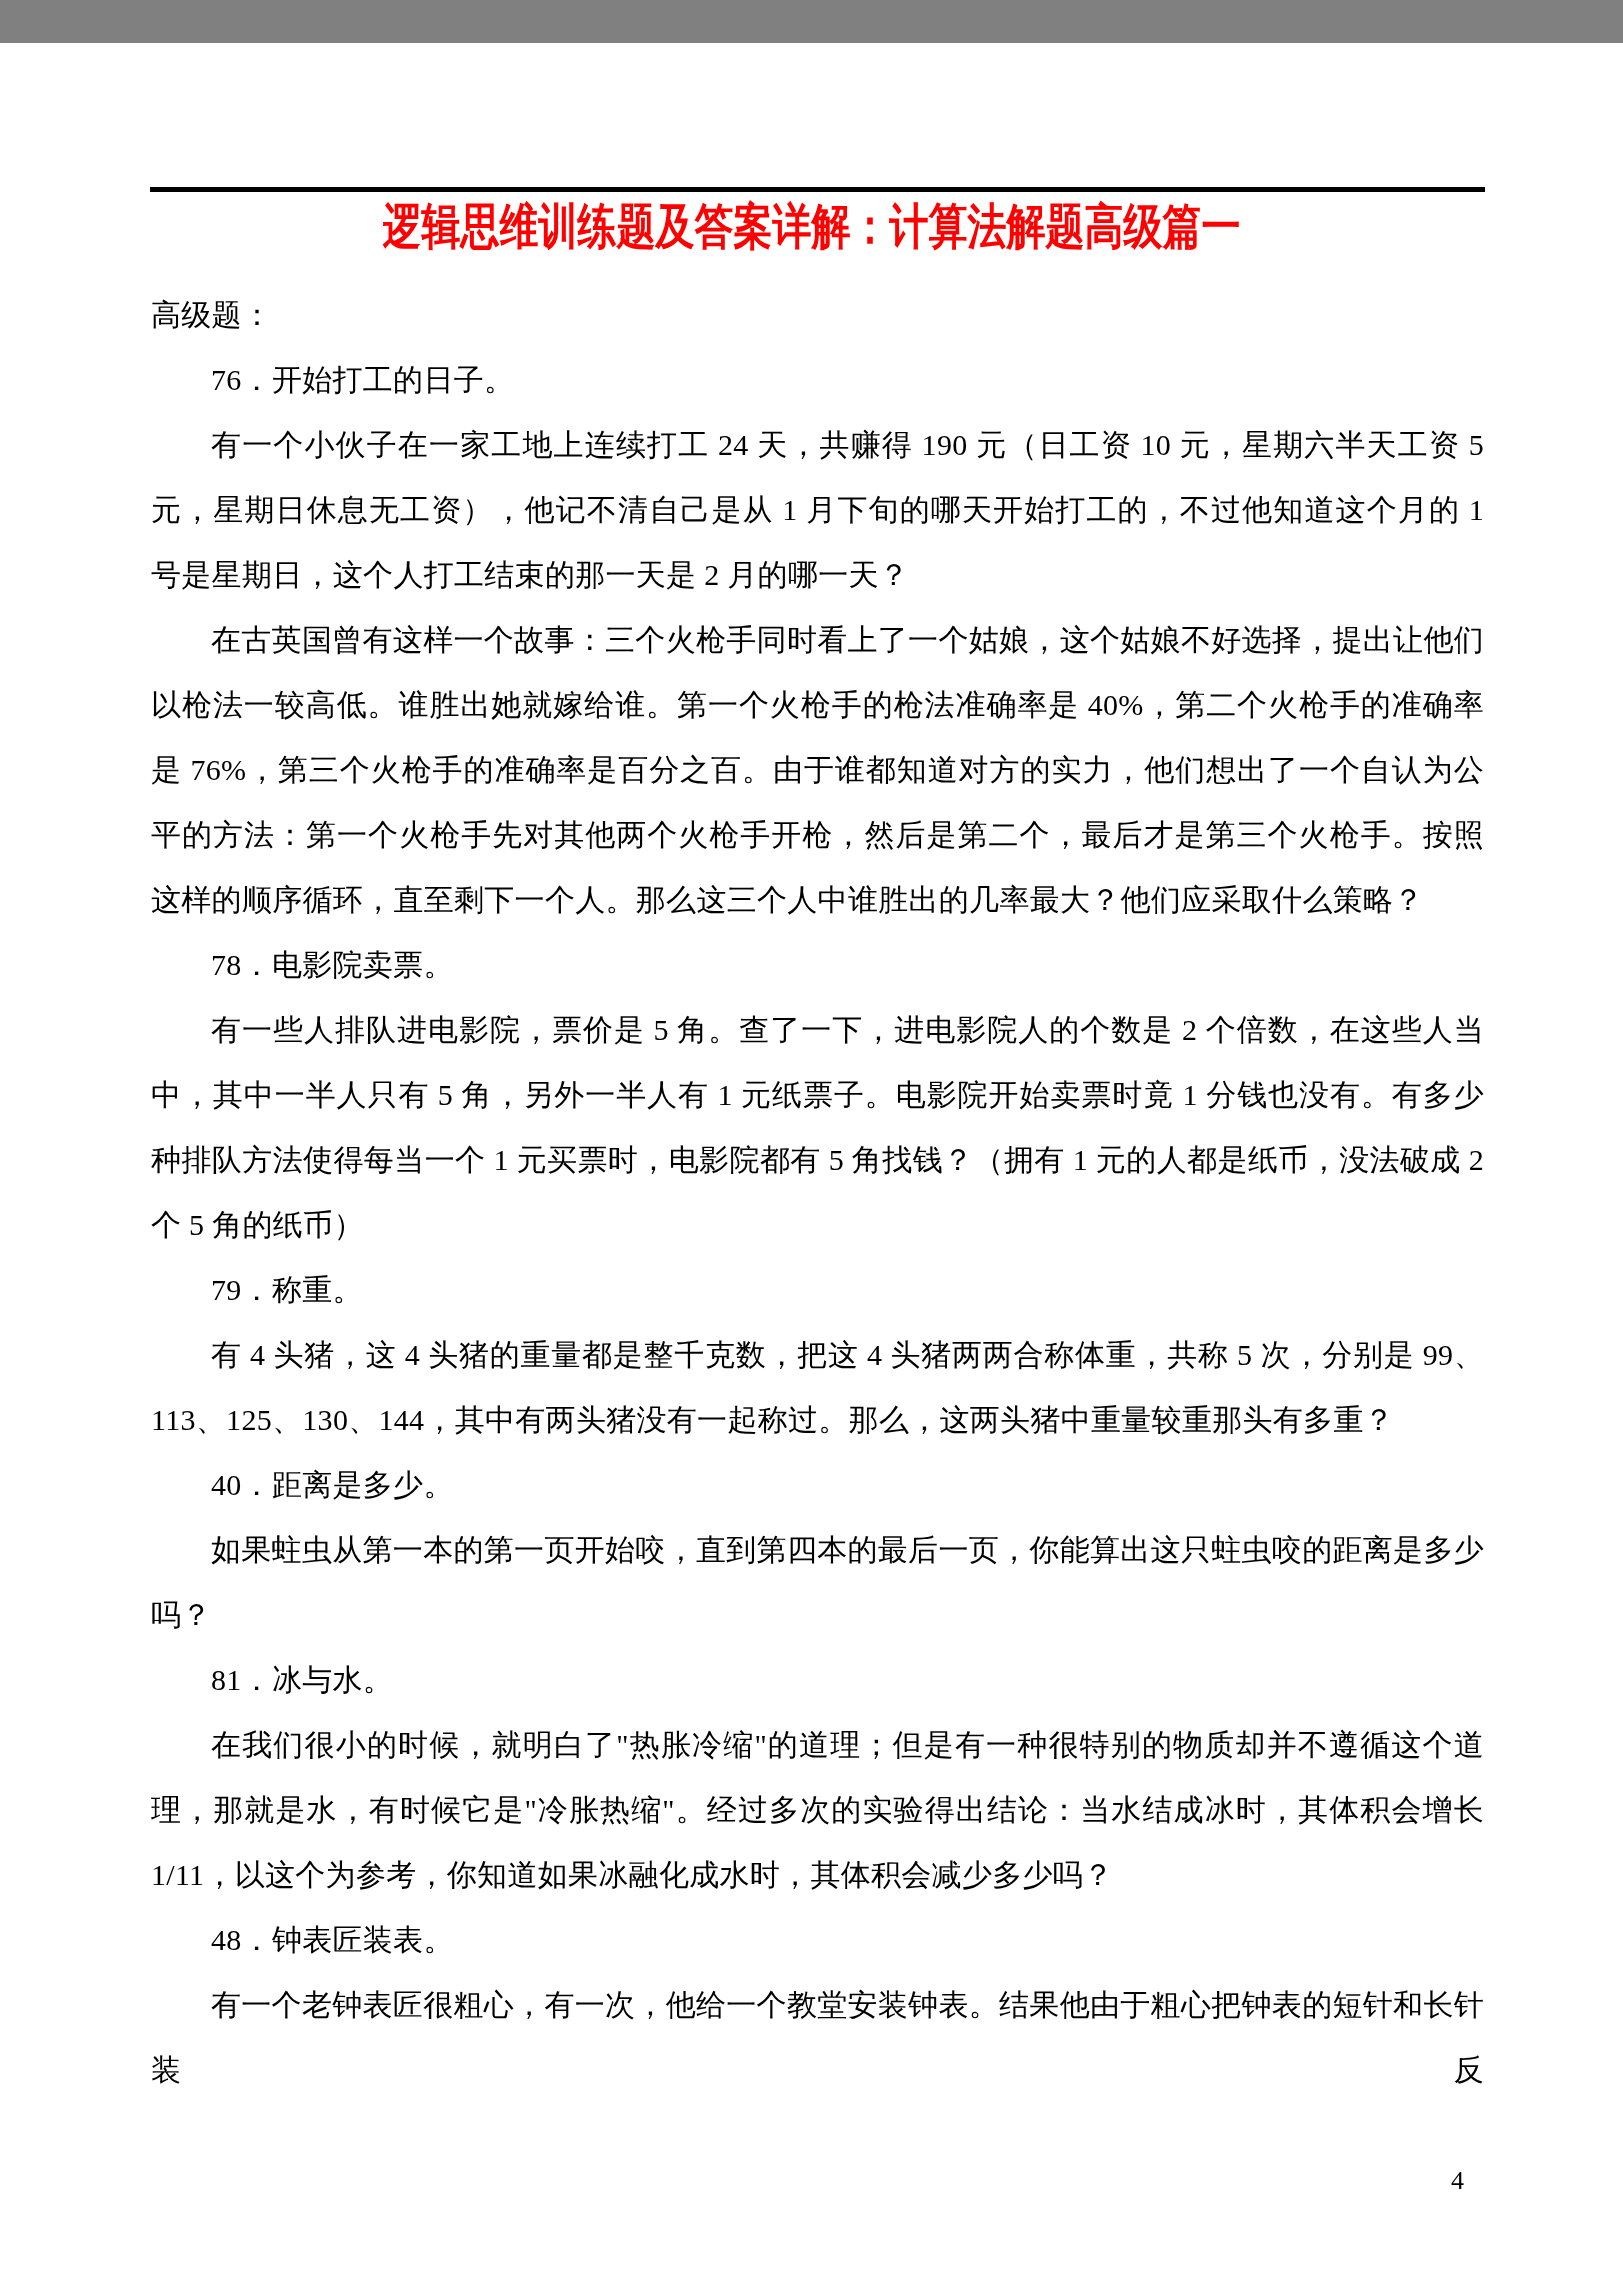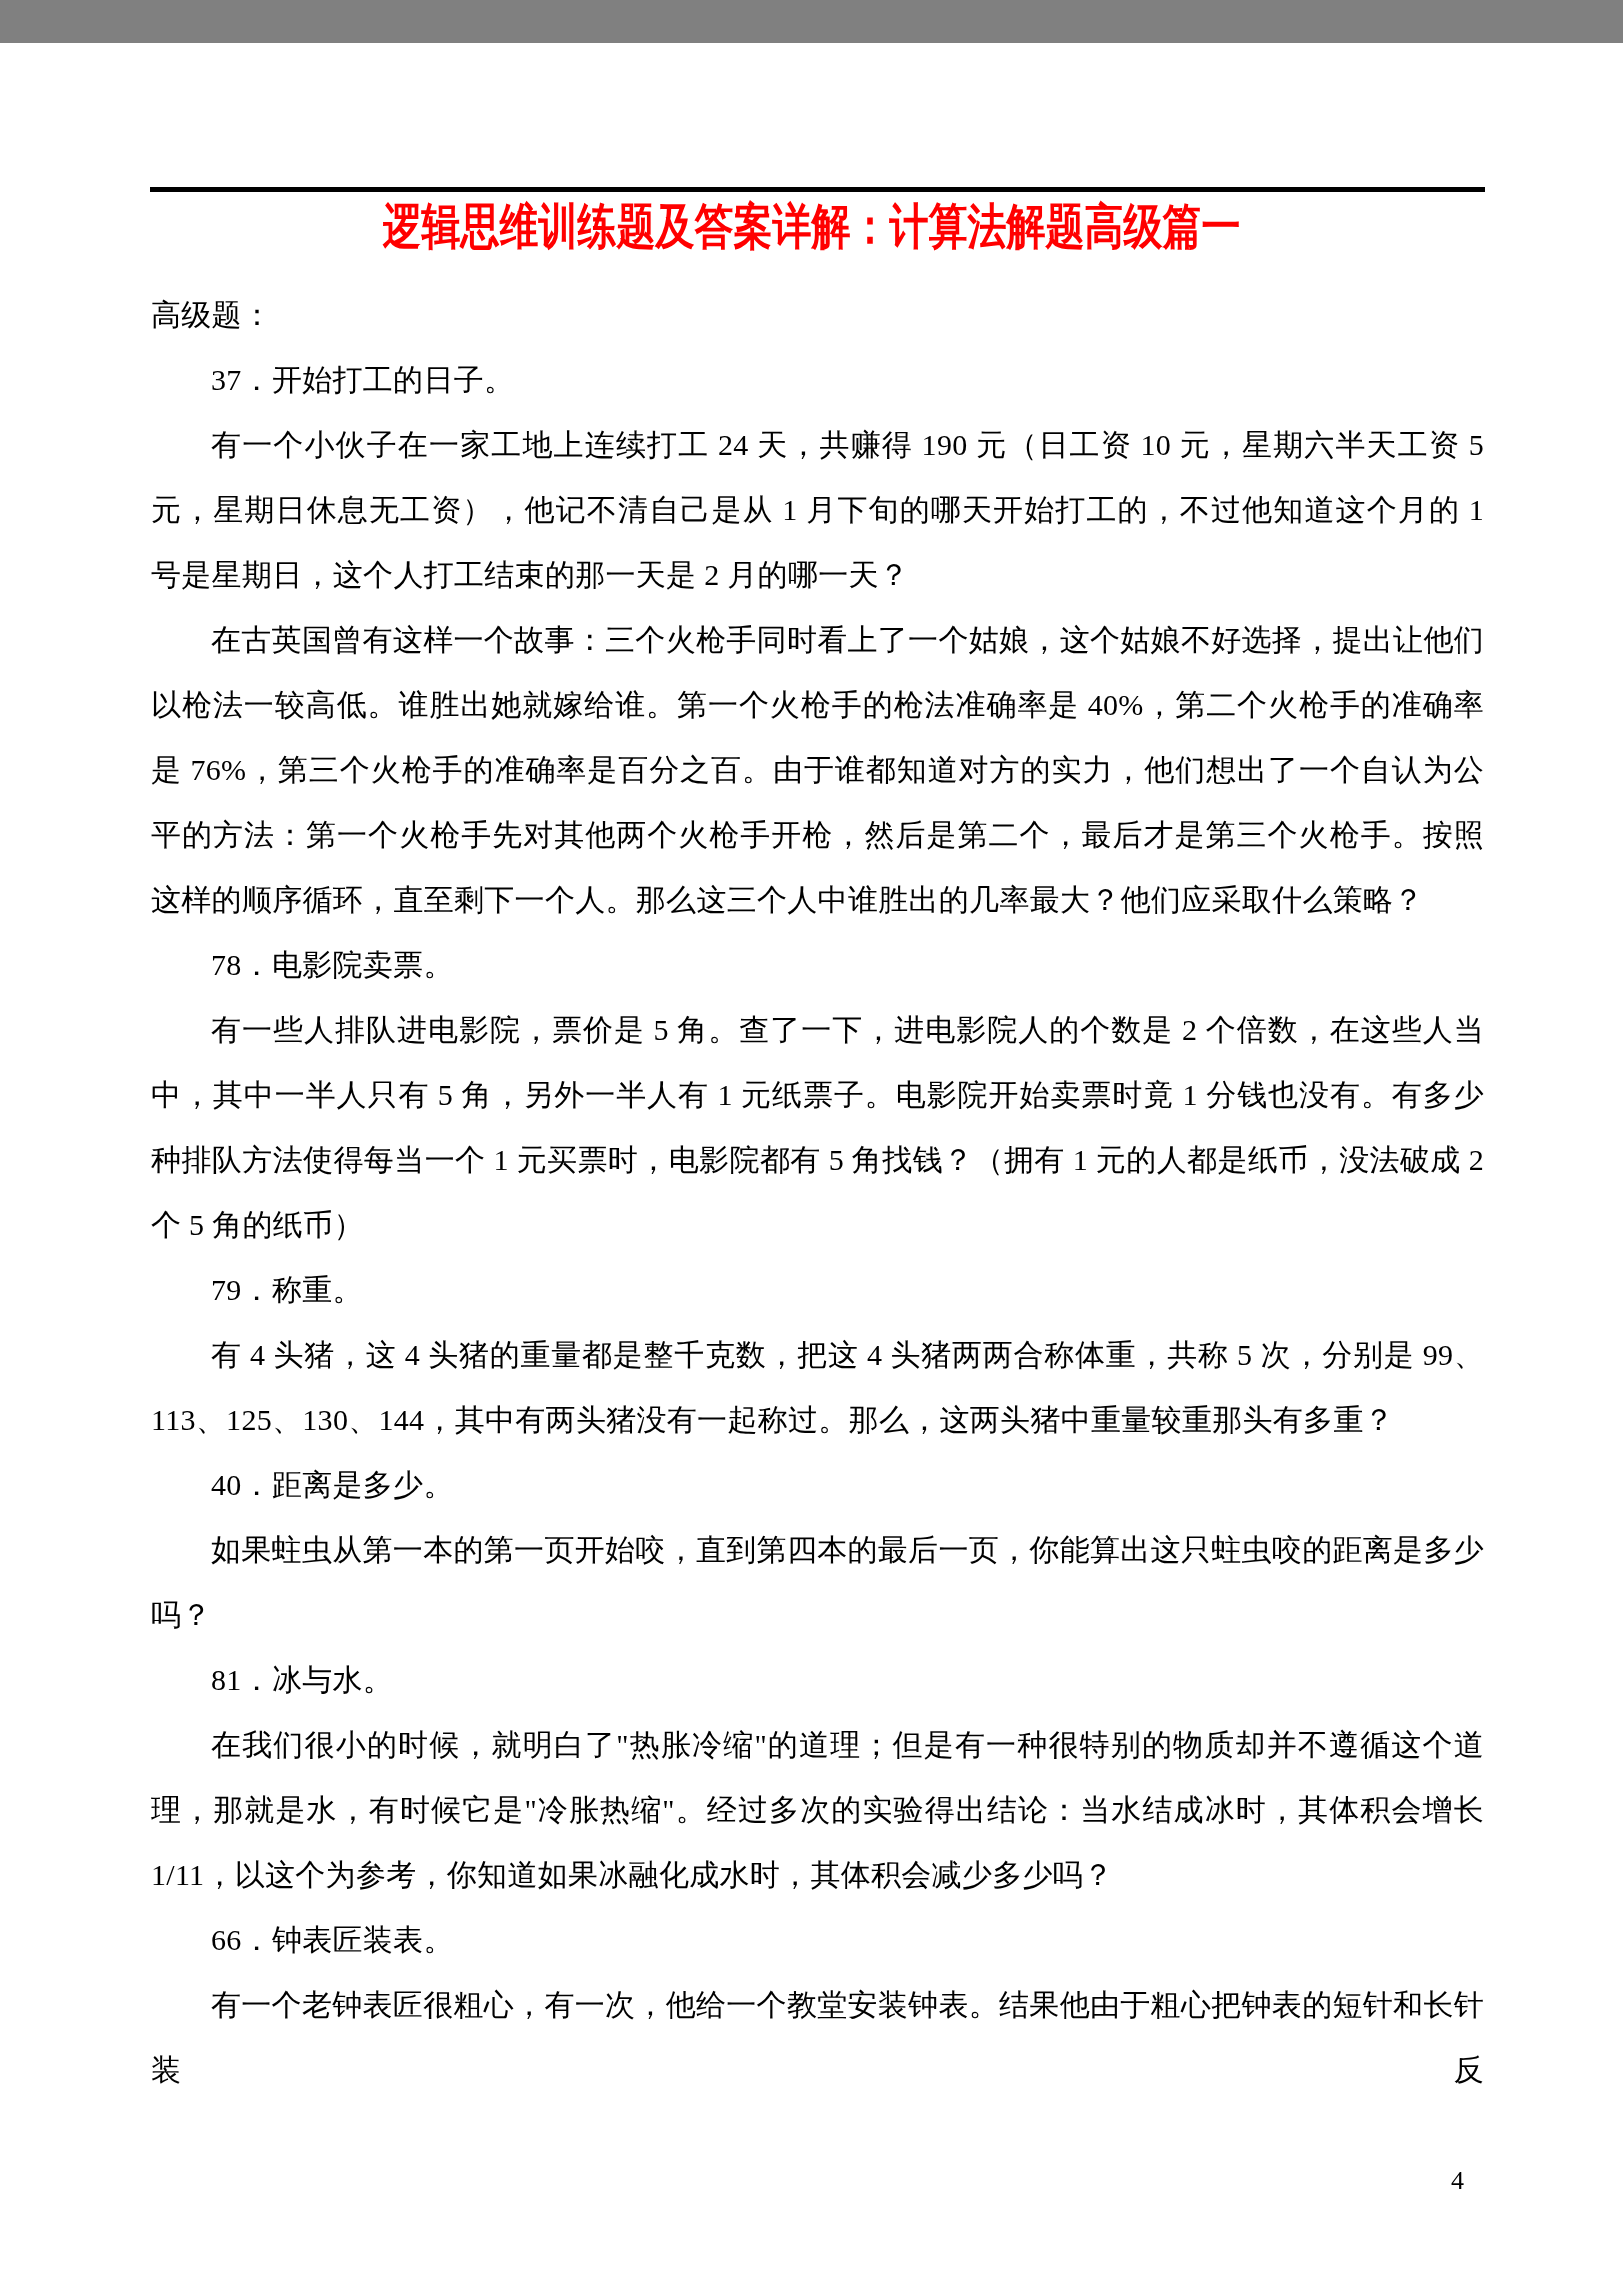--- a/index.html
+++ b/index.html
@@ -71,29 +71,29 @@
   }
 </style>
 </head>
 <body>
 
 <div class="page">
   <div class="top-rule"></div>
   <h1 class="title">逻辑思维训练题及答案详解：计算法解题高级篇一</h1>
   <div class="content" id="content">
       <p class="para">高级题：</p>
-      <p class="para indent">37．开始打工的日子。</p>
+      <p class="para indent">76．开始打工的日子。</p>
       <p class="para indent">有一个小伙子在一家工地上连续打工 24 天，共赚得 190 元（日工资 10 元，星期六半天工资 5 元，星期日休息无工资），他记不清自己是从 1 月下旬的哪天开始打工的，不过他知道这个月的 1 号是星期日，这个人打工结束的那一天是 2 月的哪一天？</p>
       <p class="para indent">在古英国曾有这样一个故事：三个火枪手同时看上了一个姑娘，这个姑娘不好选择，提出让他们以枪法一较高低。谁胜出她就嫁给谁。第一个火枪手的枪法准确率是 40%，第二个火枪手的准确率是 76%，第三个火枪手的准确率是百分之百。由于谁都知道对方的实力，他们想出了一个自认为公平的方法：第一个火枪手先对其他两个火枪手开枪，然后是第二个，最后才是第三个火枪手。按照这样的顺序循环，直至剩下一个人。那么这三个人中谁胜出的几率最大？他们应采取什么策略？</p>
       <p class="para indent">78．电影院卖票。</p>
       <p class="para indent">有一些人排队进电影院，票价是 5 角。查了一下，进电影院人的个数是 2 个倍数，在这些人当中，其中一半人只有 5 角，另外一半人有 1 元纸票子。电影院开始卖票时竟 1 分钱也没有。有多少种排队方法使得每当一个 1 元买票时，电影院都有 5 角找钱？（拥有 1 元的人都是纸币，没法破成 2 个 5 角的纸币）</p>
       <p class="para indent">79．称重。</p>
       <p class="para indent">有 4 头猪，这 4 头猪的重量都是整千克数，把这 4 头猪两两合称体重，共称 5 次，分别是 99、113、125、130、144，其中有两头猪没有一起称过。那么，这两头猪中重量较重那头有多重？</p>
       <p class="para indent">40．距离是多少。</p>
       <p class="para indent">如果蛀虫从第一本的第一页开始咬，直到第四本的最后一页，你能算出这只蛀虫咬的距离是多少吗？</p>
       <p class="para indent">81．冰与水。</p>
       <p class="para indent">在我们很小的时候，就明白了"热胀冷缩"的道理；但是有一种很特别的物质却并不遵循这个道理，那就是水，有时候它是"冷胀热缩"。经过多次的实验得出结论：当水结成冰时，其体积会增长 1/11，以这个为参考，你知道如果冰融化成水时，其体积会减少多少吗？</p>
-      <p class="para indent">66．钟表匠装表。</p>
+      <p class="para indent">48．钟表匠装表。</p>
       <p class="para indent fj">有一个老钟表匠很粗心，有一次，他给一个教堂安装钟表。结果他由于粗心把钟表的短针和长针装反</p>
     </div>
   <div class="page-number">4</div>
 </div>
 
 
 </body></html>

